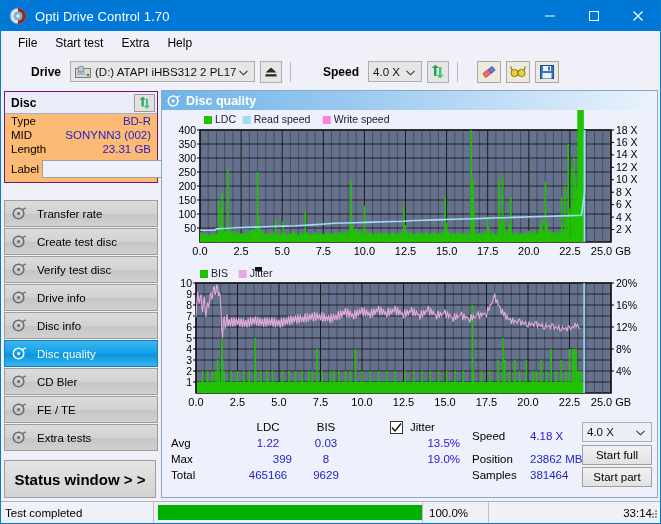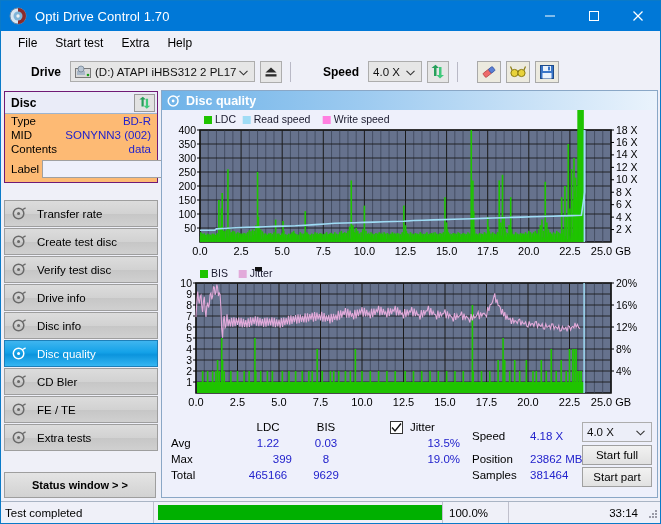--- a/index.html
+++ b/index.html
@@ -152,25 +152,25 @@
     color: #000;
   }
   .navbtn.active {
     background: linear-gradient(to bottom, #3fb5ef 0%, #14a2e8 45%, #0b94dd 55%, #35b6f2 100%);
     border: 1px solid #1d7fb8;
     color: #fff;
   }
   .navbtn .ic { width: 18px; margin-right: 7px; flex: none; display:flex; align-items:center; }
   #statusbtn {
     position: absolute; left: 0; right: 2px; bottom: 0;
-    height: 26px;
+    height: 38px;
     background: linear-gradient(to bottom,#e4e4e4,#d2d2d2);
     border: 1px solid #9e9e9e;
     display: flex; align-items: center; justify-content: center;
-    font-size: 11px; font-weight: bold;
+    font-size: 15px; font-weight: bold;
   }
 
   
   #right {
     position: absolute; left: 160px; top: 2px; right: 2px; bottom: 2px;
     border: 1px solid #8aa7c6;
     background: #eef0fb;
     display: flex; flex-direction: column;
   }
   #dq-head {
@@ -216,21 +216,21 @@
     position: absolute; left: 0; right: 0; bottom: 0; height: 22px;
     background: #eff0f8;
     border-top: 1px solid #a9b4c4;
     display: flex; align-items: center;
     font-size: 11.5px;
   }
   #sb-text { width: 152px; padding-left: 4px; }
   #sb-bar-cell { flex: 1; position: relative; height: 22px; border-left: 1px solid #c0c0cc; display:flex; align-items:center; }
   #sb-bar { height: 15px; background: #00b000; margin-left: 4px; }
   #sb-pct { width: 66px; padding-left: 6px; border-left: 1px solid #c0c0cc; height:22px; display:flex; align-items:center;}
-  #sb-time { width: 152px; text-align: left; padding-right: 22px; border-left: 1px solid #c0c0cc; height:22px; display:flex; align-items:center; justify-content:flex-end;}
+  #sb-time { width: 172px; text-align: left; padding-right: 8px; border-left: 1px solid #c0c0cc; height:22px; display:flex; align-items:center; justify-content:flex-end;}
   .grip { position: absolute; right: 2px; bottom: 2px; }
 </style>
 </head>
 <body>
 
 <div id="app">
 
   <div id="titlebar">
     <span class="app-icon">
       <svg width="18" height="18" viewBox="0 0 18 18">
@@ -353,22 +353,22 @@
         </div>
         <div class="disc-row">
           <span class="k">Type</span>
           <span class="v">BD-R</span>
         </div>
         <div class="disc-row">
           <span class="k">MID</span>
           <span class="v">SONYNN3 (002)</span>
         </div>
         <div class="disc-row">
-          <span class="k">Contents</span>
-          <span class="v">data</span>
+          <span class="k">Length</span>
+          <span class="v">23.31 GB</span>
         </div>
         <div id="label-row">
           <span class="k">Label</span>
           <input id="label-input" type="text" value="" style="">
           <span class="cd-btn">
             <svg width="15" height="15" viewBox="0 0 16 16">
               <circle cx="8" cy="8" r="7" fill="#e6e07a" stroke="#8d8a3c"></circle>
               <circle cx="8" cy="8" r="3.3" fill="#f6f3c6" stroke="#b5b05c" stroke-width="0.7"></circle>
               <circle cx="8" cy="8" r="1.2" fill="#ffffff"></circle>
             </svg>

